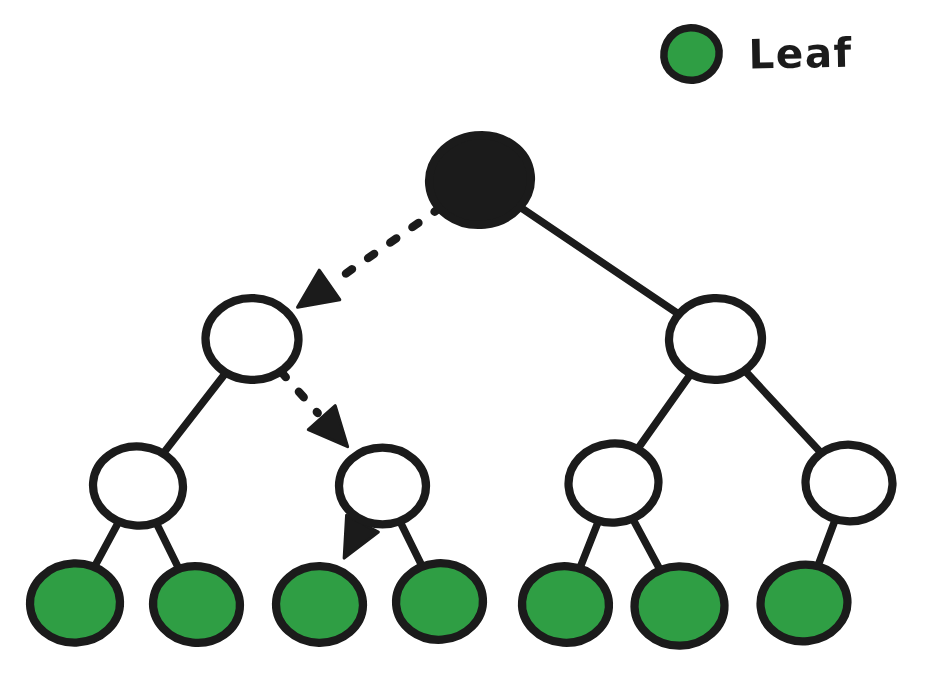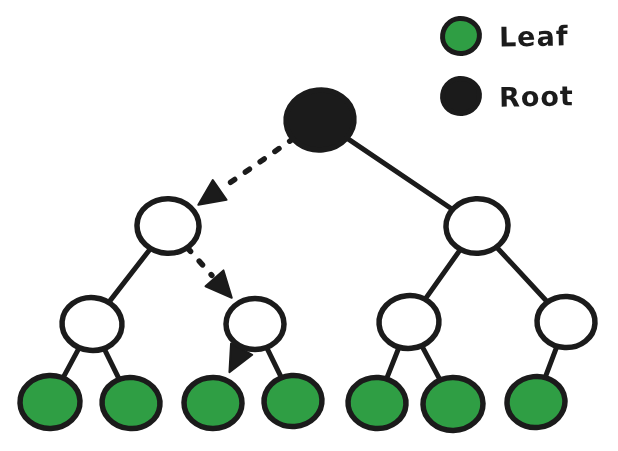--- a/index.html
+++ b/index.html
@@ -77,18 +77,14 @@
       <ellipse cx="377" cy="403" rx="29" ry="25.52" fill="#2f9e44" stroke="#1b1b1b" stroke-width="5.5" transform="rotate(4 377 403)"></ellipse>
       <ellipse cx="453" cy="404" rx="30" ry="26.4" fill="#2f9e44" stroke="#1b1b1b" stroke-width="5.5" transform="rotate(-1 453 404)"></ellipse>
       <ellipse cx="536" cy="402" rx="29" ry="25.52" fill="#2f9e44" stroke="#1b1b1b" stroke-width="5.5" transform="rotate(-6 536 402)"></ellipse>
     </svg>
 
   <div class="legend">
     <div class="legend-item">
       <span class="legend-swatch" style="background: rgb(47, 158, 68);"></span>
       <span class="legend-label">Leaf</span>
     </div>
-    <div class="legend-item">
-      <span class="legend-swatch" style="background: rgb(27, 27, 27);"></span>
-      <span class="legend-label">Root</span>
-    </div>
   </div>
 </div>
 
 </body></html>

